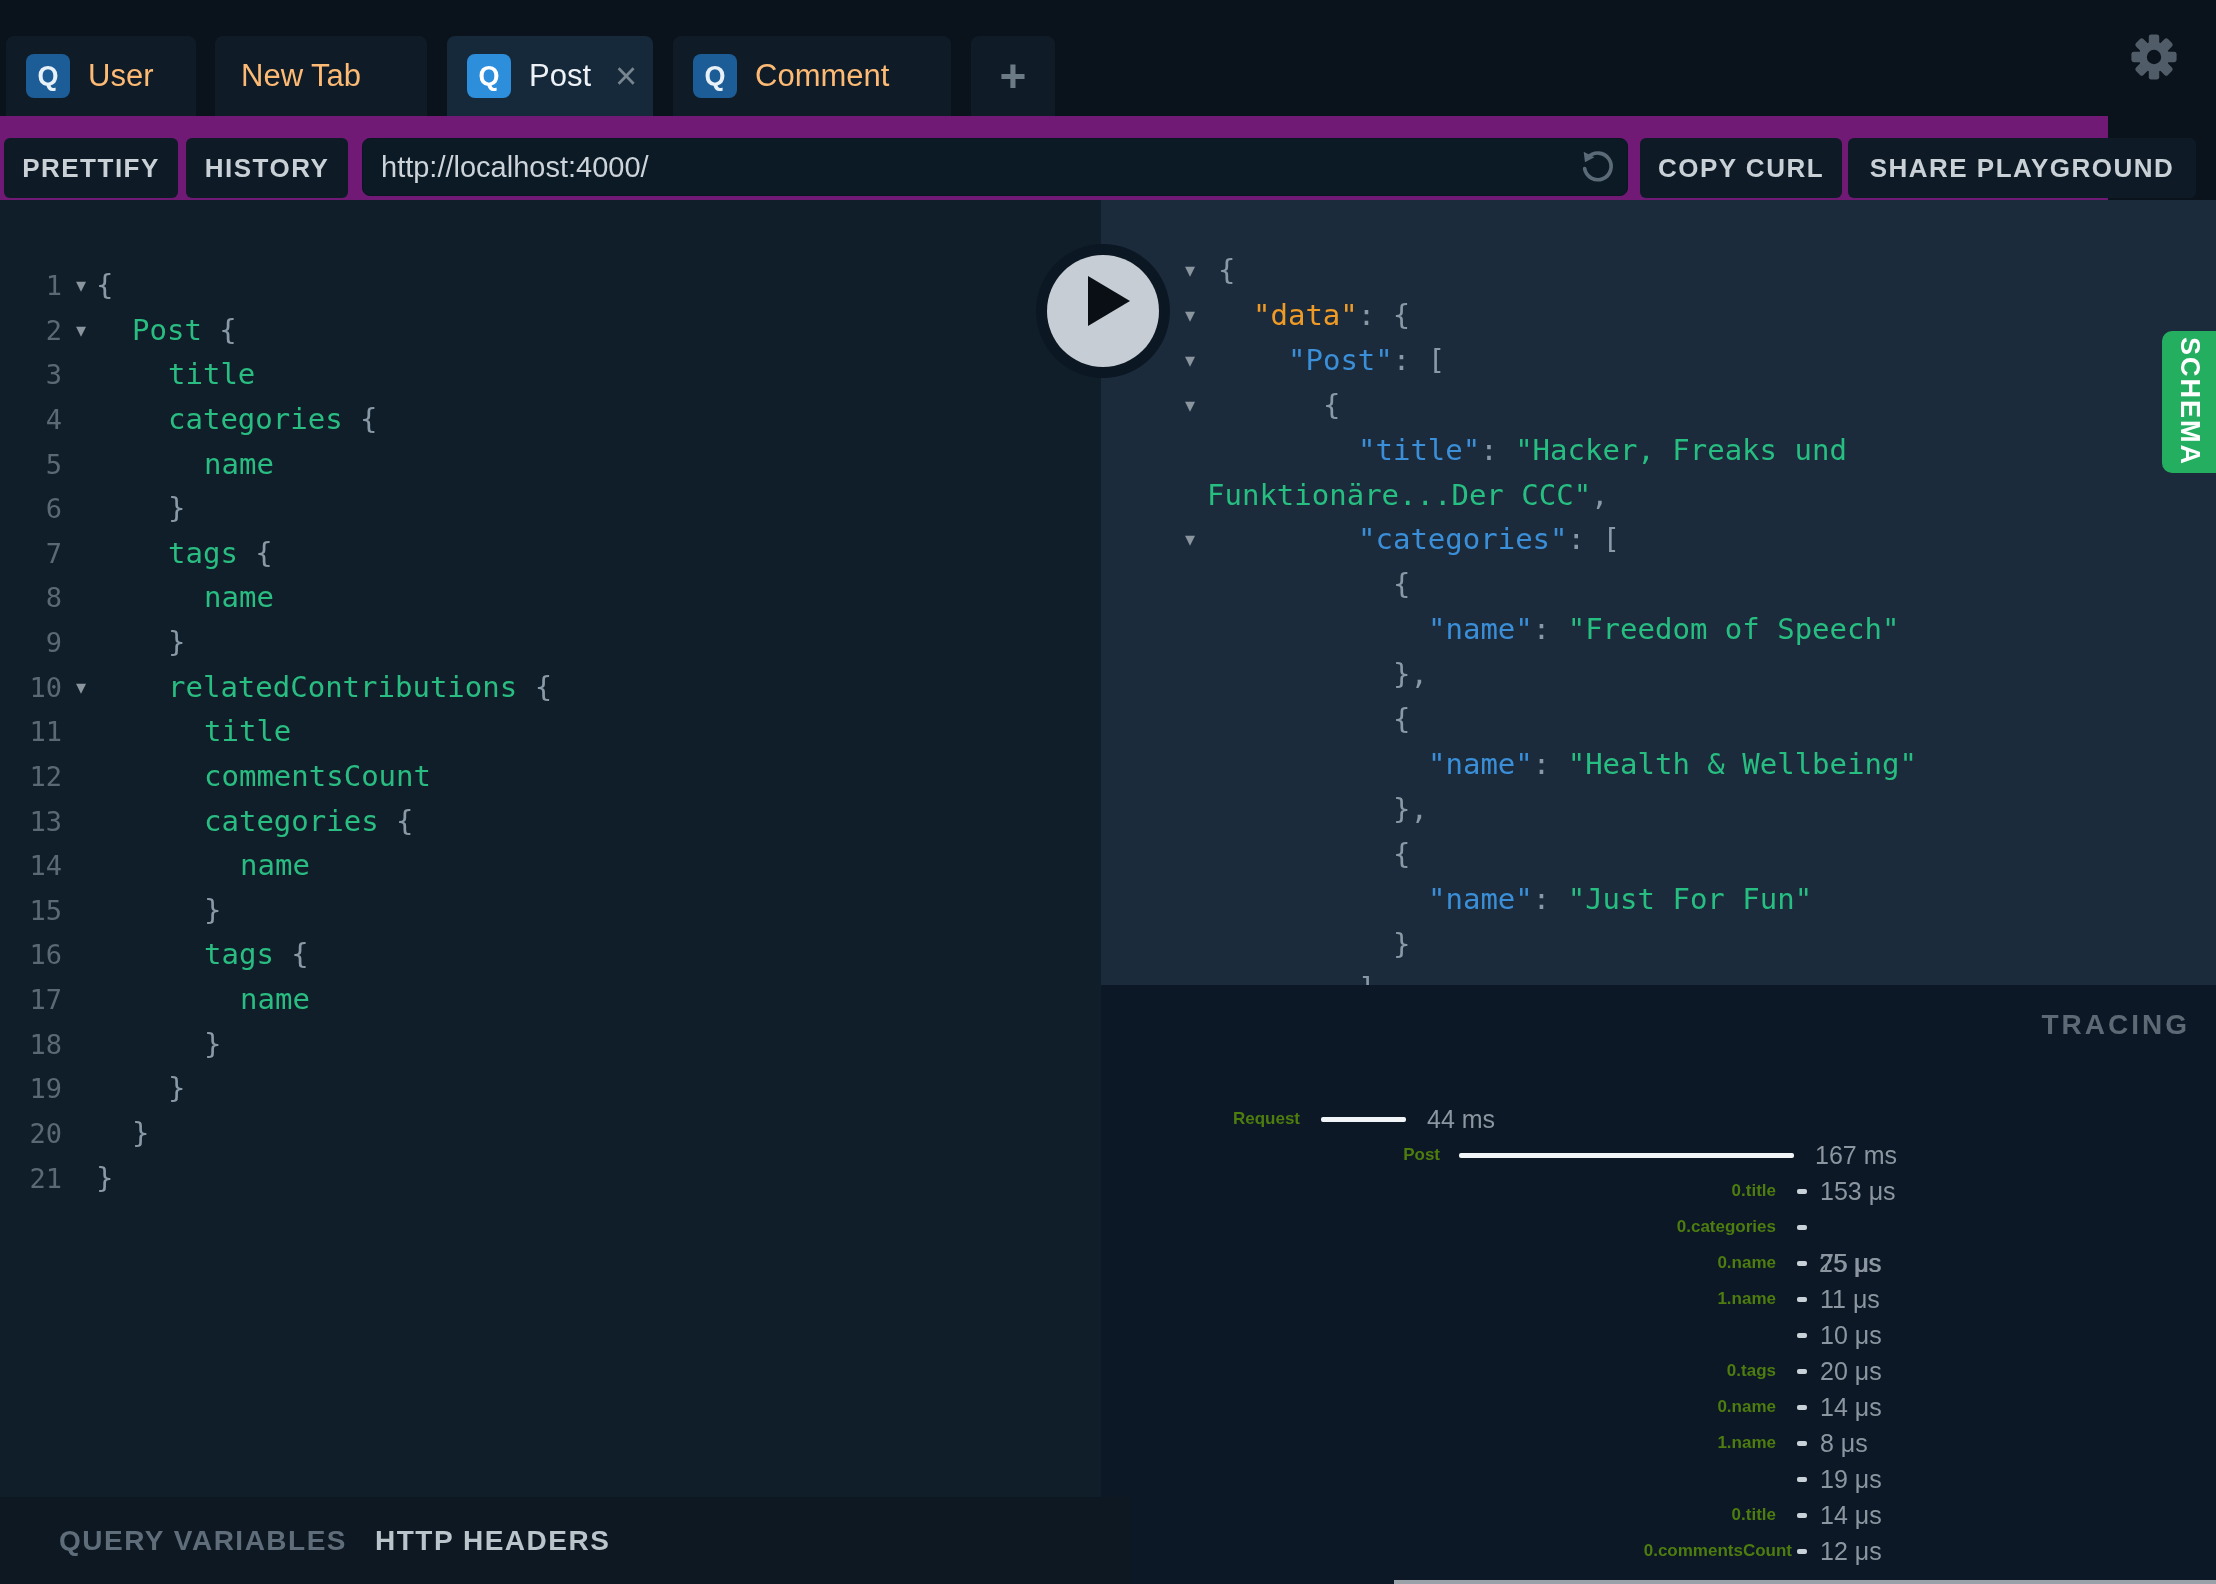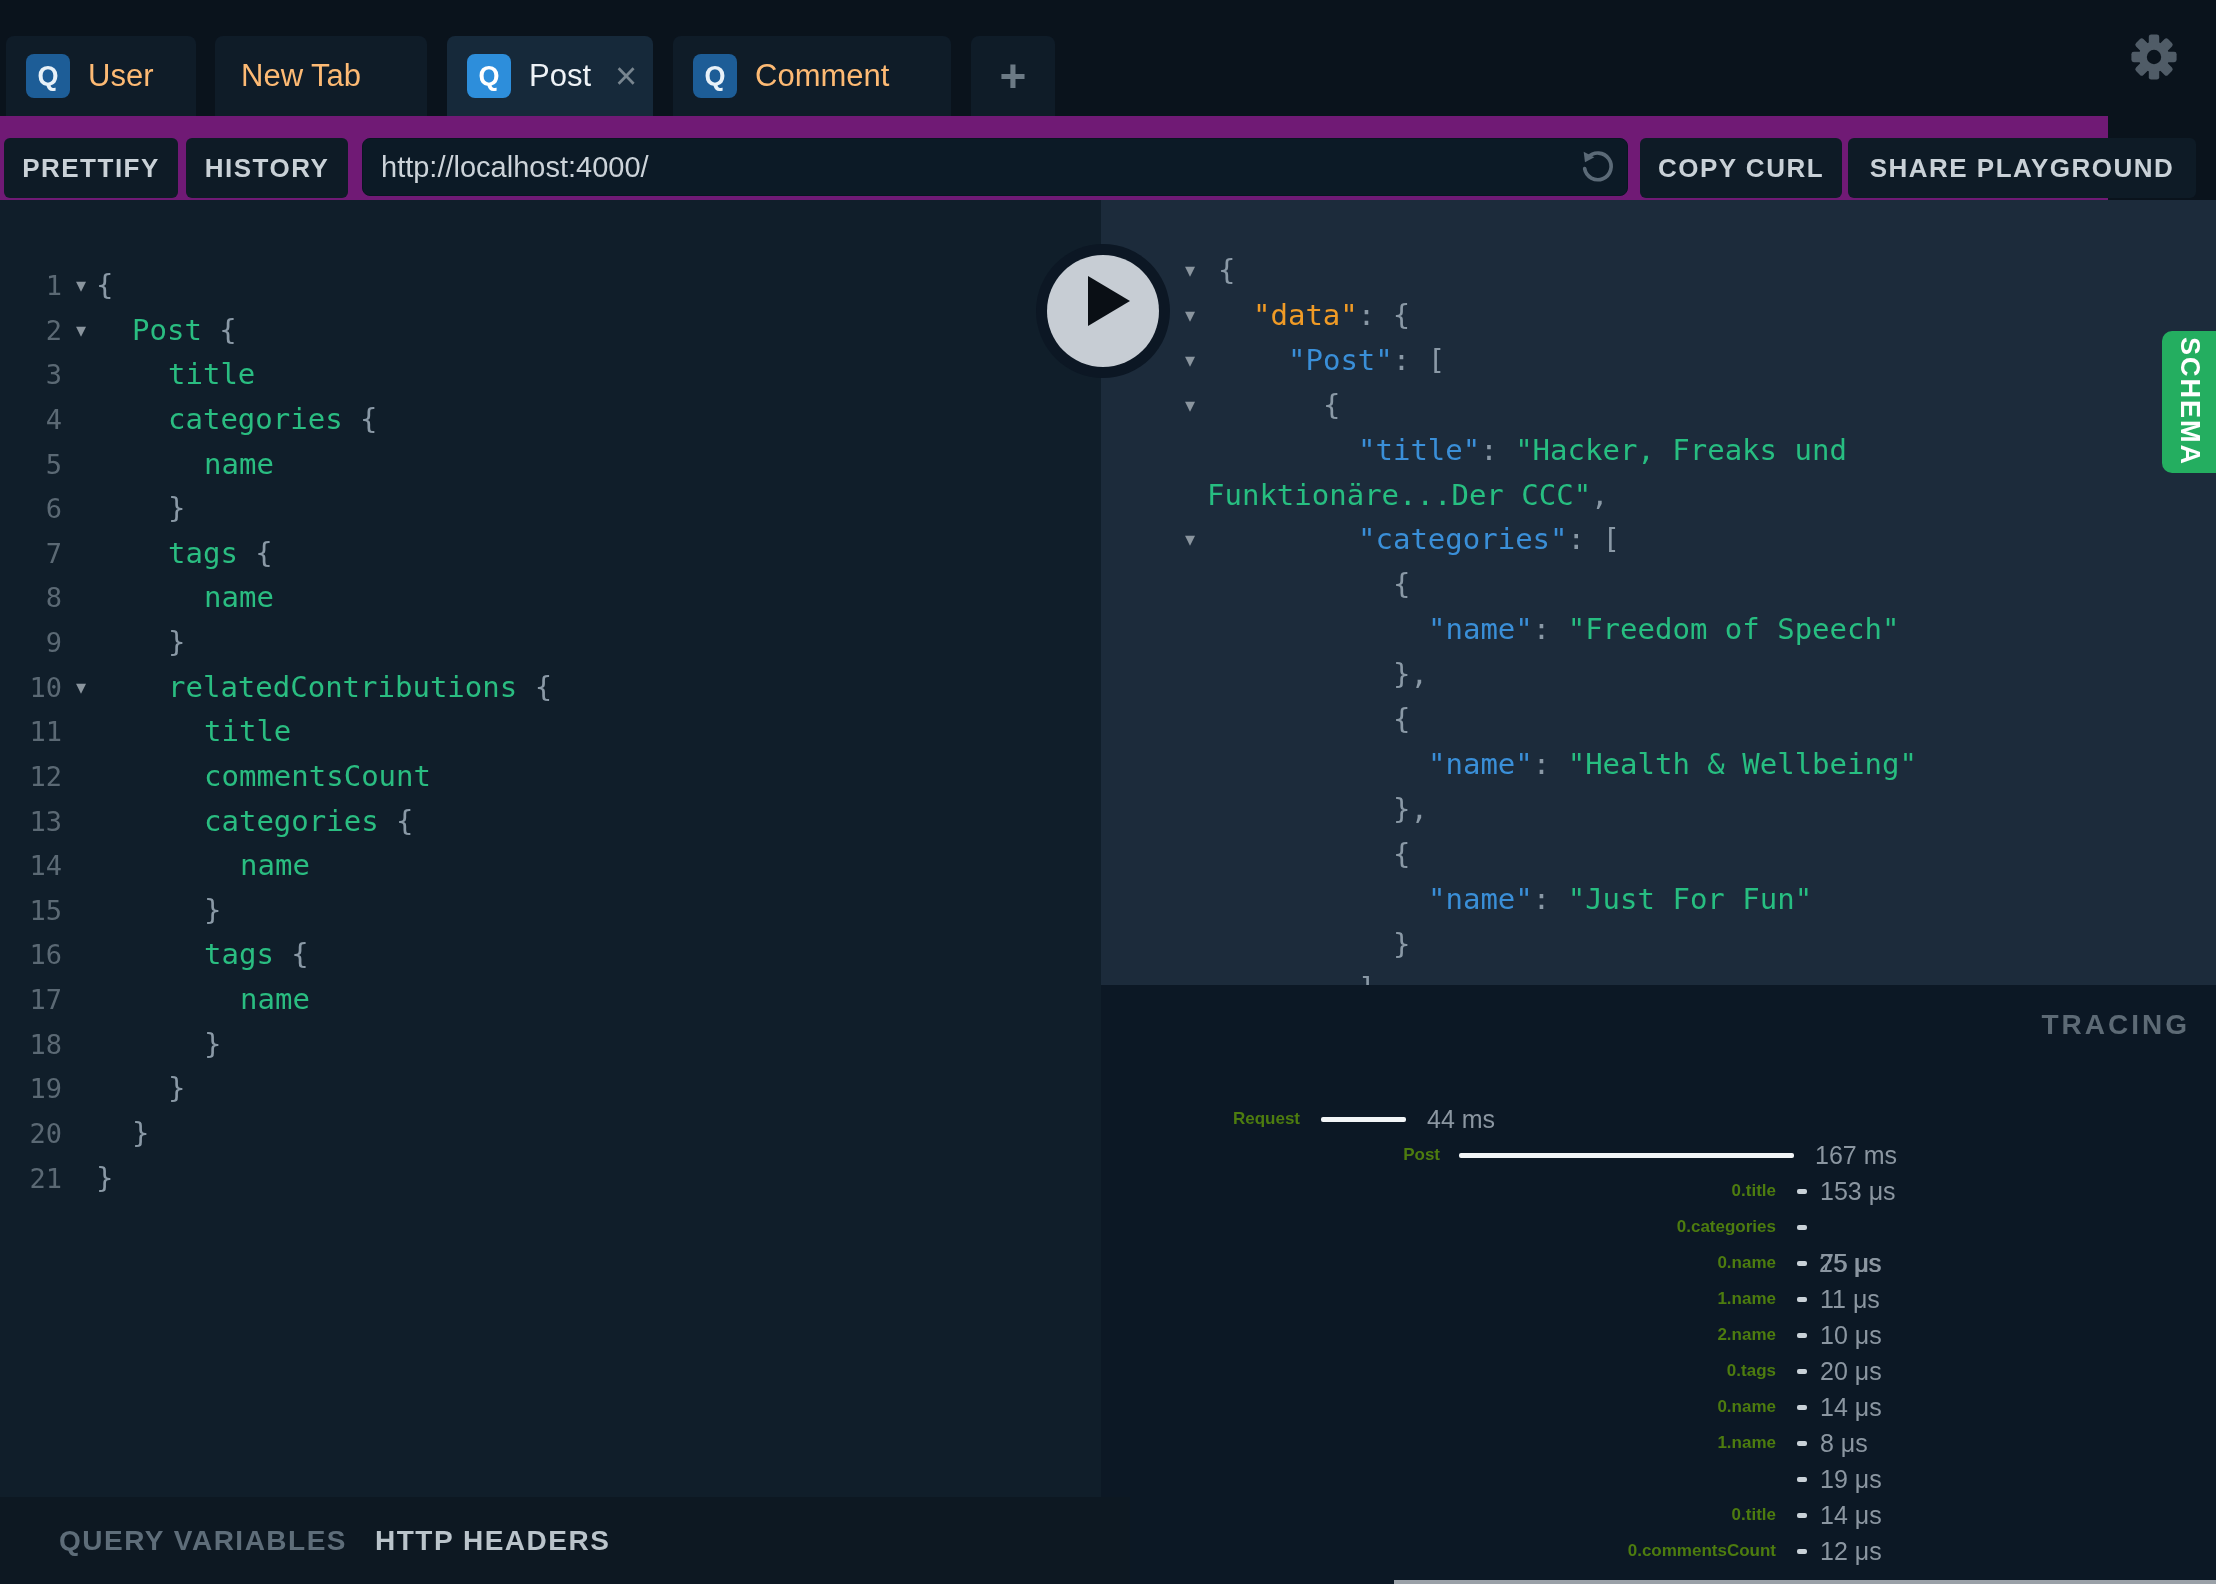--- a/index.html
+++ b/index.html
@@ -309,21 +309,20 @@
           <span class="tlabel" style="left: 0px; width: 675px;">0.name</span>
           <div class="tdash" style="left: 696px;"></div>
           <span class="tvalue" style="left: 718px;">25 μs</span>
         </div>
         <div class="trow" style="top: 296px;">
           <span class="tlabel" style="left: 0px; width: 675px;">1.name</span>
           <div class="tdash" style="left: 696px;"></div>
           <span class="tvalue" style="left: 719px;">11 μs</span>
         </div>
         <div class="trow" style="top: 332px;">
-          <span class="tlabel" style="left: 0px; width: 675px;">2.name</span>
           <div class="tdash" style="left: 696px;"></div>
           <span class="tvalue" style="left: 719px;">10 μs</span>
         </div>
         <div class="trow" style="top: 368px;">
           <span class="tlabel" style="left: 0px; width: 675px;">0.tags</span>
           <div class="tdash" style="left: 696px;"></div>
           <span class="tvalue" style="left: 719px;">20 μs</span>
         </div>
         <div class="trow" style="top: 404px;">
           <span class="tlabel" style="left: 0px; width: 675px;">0.name</span>
@@ -338,21 +337,21 @@
         <div class="trow" style="top: 476px;">
           <div class="tdash" style="left: 696px;"></div>
           <span class="tvalue" style="left: 719px;">19 μs</span>
         </div>
         <div class="trow" style="top: 512px;">
           <span class="tlabel" style="left: 0px; width: 675px;">0.title</span>
           <div class="tdash" style="left: 696px;"></div>
           <span class="tvalue" style="left: 719px;">14 μs</span>
         </div>
         <div class="trow" style="top: 548px;">
-          <span class="tlabel" style="left: 0px; width: 675px;">0.commentsCount</span>
+          <span class="tlabel" style="left: 16px; width: 675px;">0.commentsCount</span>
           <div class="tdash" style="left: 696px;"></div>
           <span class="tvalue" style="left: 719px;">12 μs</span>
         </div>
       </div>
   </div>
 
   <div id="play">
     <div class="inner"></div>
     <div class="tri"></div>
   </div>

